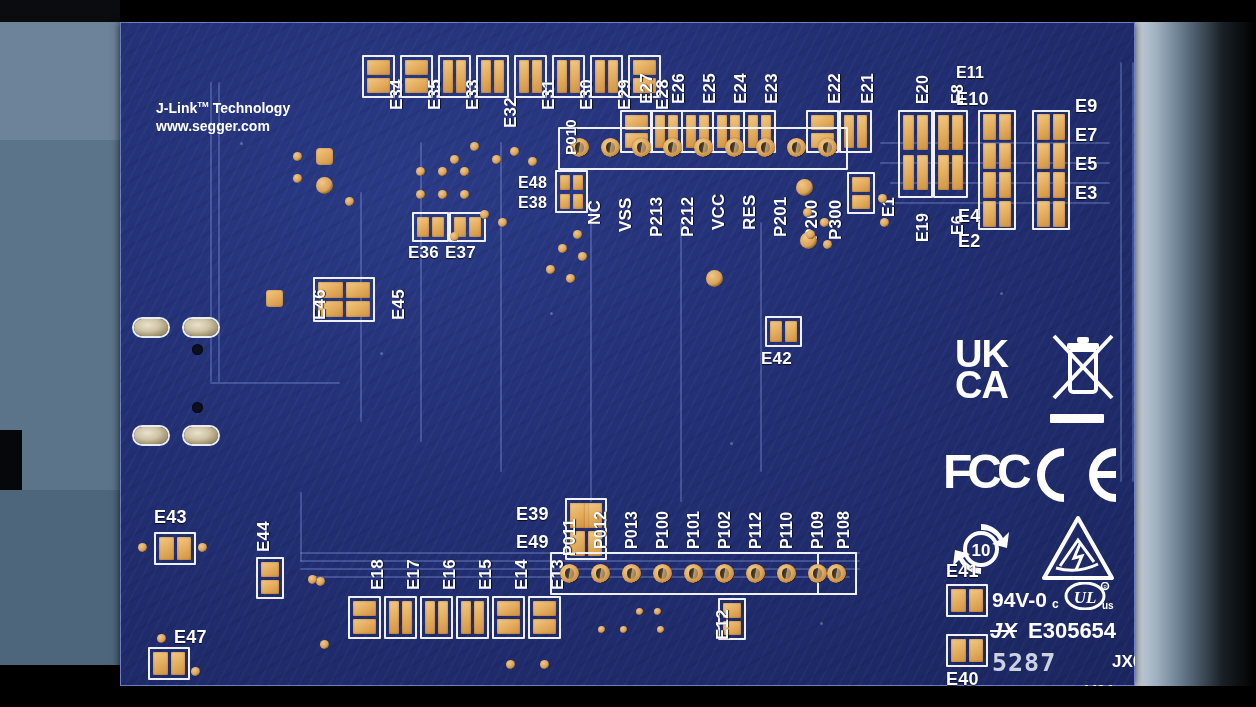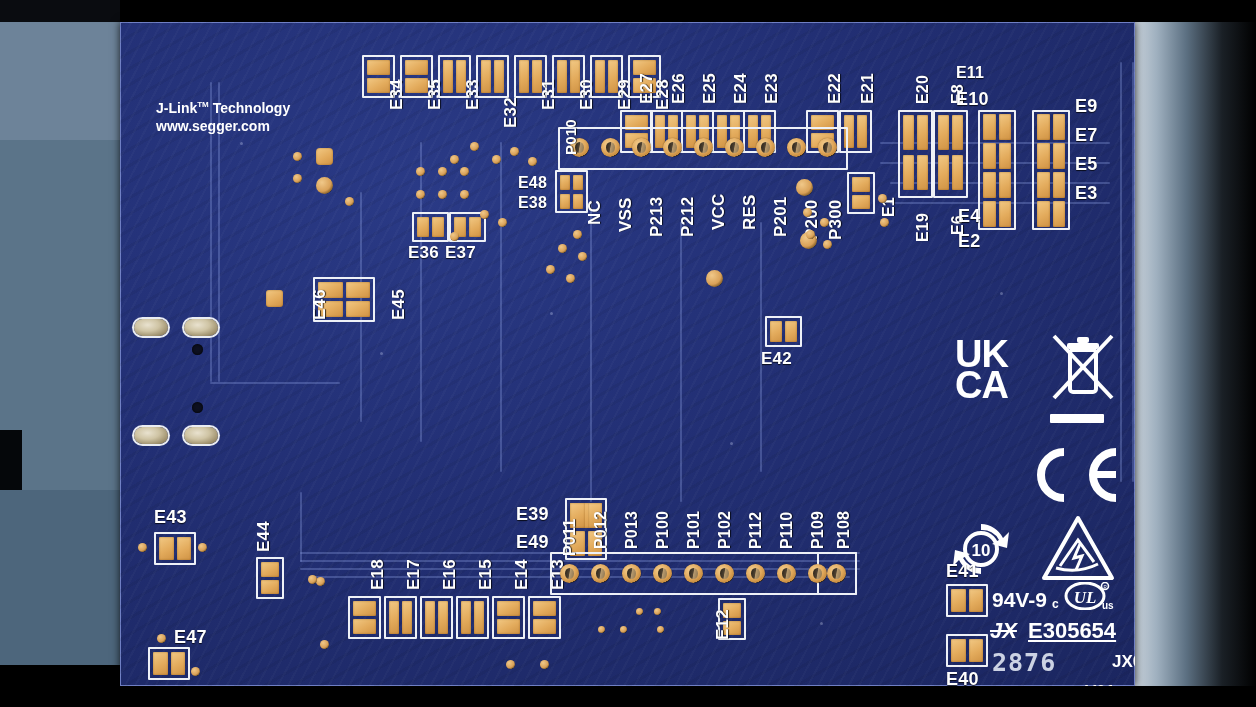--- a/index.html
+++ b/index.html
@@ -108,21 +108,21 @@
   #rohs{left:825px;top:496px;width:72px;height:62px;}
   #esd{left:920px;top:492px;width:76px;height:68px;}
 
   
   #txt-94v{position:absolute;left:872px;top:566px;font-size:21px;font-weight:bold;color:#fff;}
   #txt-c{position:absolute;left:932px;top:575px;font-size:12px;font-weight:bold;color:#fff;}
   #ul-mark{position:absolute;left:944px;top:560px;width:46px;height:28px;}
   #txt-us{position:absolute;left:982px;top:578px;font-size:10px;font-weight:bold;color:#fff;}
   #jx-logo{position:absolute;left:870px;top:596px;font-size:22px;font-style:italic;font-weight:bold;color:#fff;
            text-decoration:line-through;text-decoration-thickness:2px;}
-  #txt-e305{position:absolute;left:908px;top:596px;font-size:22px;font-weight:bold;color:#fff;text-decoration:underline;}
+  #txt-e305{position:absolute;left:908px;top:596px;font-size:22px;font-weight:bold;color:#fff;}
   #date-code{position:absolute;left:872px;top:626px;font-size:25px;font-weight:bold;color:#dfe5f2;
              font-family:"DejaVu Sans Mono", monospace;opacity:.9;letter-spacing:1px;}
   #txt-jx01{position:absolute;left:960px;top:630px;font-size:17px;font-weight:bold;color:#fff;margin-left:32px;}
   #txt-v01{position:absolute;left:965px;top:660px;font-size:17px;font-weight:bold;color:#fff;}
 </style>
 </head>
 <body>
 
 <div id="stage">
 
@@ -584,20 +584,21 @@
 
     <svg class="cert" id="weee" viewBox="0 0 66 78">
       <rect x="20" y="18" width="26" height="42" rx="3" fill="none" stroke="#fff" stroke-width="4"></rect>
       <rect x="17" y="11" width="32" height="6" rx="2" fill="#fff"></rect>
       <rect x="27" y="5" width="12" height="6" rx="2" fill="#fff"></rect>
       <line x1="4" y1="4" x2="62" y2="66" stroke="#fff" stroke-width="4"></line>
       <line x1="62" y1="4" x2="4" y2="66" stroke="#fff" stroke-width="4"></line>
     </svg>
     <div id="weee-bar"></div>
 
+    <div class="cert" id="fcc">FCC</div>
 
     <svg class="cert" id="ce" viewBox="0 0 90 58">
       <path d="M34 6 A23 23 0 1 0 34 52" fill="none" stroke="#fff" stroke-width="8"></path>
       <path d="M86 6 A23 23 0 1 0 86 52" fill="none" stroke="#fff" stroke-width="8"></path>
       <rect x="64" y="25" width="22" height="7" fill="#fff"></rect>
     </svg>
 
     <svg class="cert" id="rohs" viewBox="0 0 72 62">
       <circle cx="36" cy="31" r="16" fill="none" stroke="#fff" stroke-width="4"></circle>
       <path d="M36 6 A25 25 0 0 1 58 20 L64 14 L62 30 L47 26 L54 22 A19 19 0 0 0 36 12 Z" fill="#fff"></path>
@@ -619,29 +620,29 @@
       </div>
     <div class="lbl" style="left:826px;top:540px;font-size:18px;">E41</div>
 
     <div class="silk" style="left:826px;top:612px;width:42px;height:33px;"></div>
     <div class="pad2" style="left:831px;top:617px;width:32px;height:23px;">
         <i></i>
         <i></i>
       </div>
     <div class="lbl" style="left:826px;top:648px;font-size:18px;">E40</div>
 
-    <div id="txt-94v">94V-9</div>
+    <div id="txt-94v">94V-0</div>
     <div id="txt-c">c</div>
     <svg id="ul-mark" viewBox="0 0 46 28">
       <ellipse cx="21" cy="14" rx="19" ry="13" fill="none" stroke="#fff" stroke-width="3"></ellipse>
       <text x="21" y="21" font-family="Liberation Serif, serif" font-size="17" font-weight="bold" font-style="italic" fill="#fff" text-anchor="middle">UL</text>
       <circle cx="41" cy="4" r="3.5" fill="none" stroke="#fff" stroke-width="1.6"></circle>
       <text x="41" y="6.5" font-family="Liberation Sans, sans-serif" font-size="4.5" fill="#fff" text-anchor="middle">R</text>
     </svg>
     <div id="txt-us">us</div>
     <div id="jx-logo">JX</div>
     <div id="txt-e305">E305654</div>
-    <div id="date-code">2876</div>
+    <div id="date-code">5287</div>
     <div id="txt-jx01">JX01</div>
     <div id="txt-v01">V01</div>
 
   </div>
 </div>
 
 </body></html>

